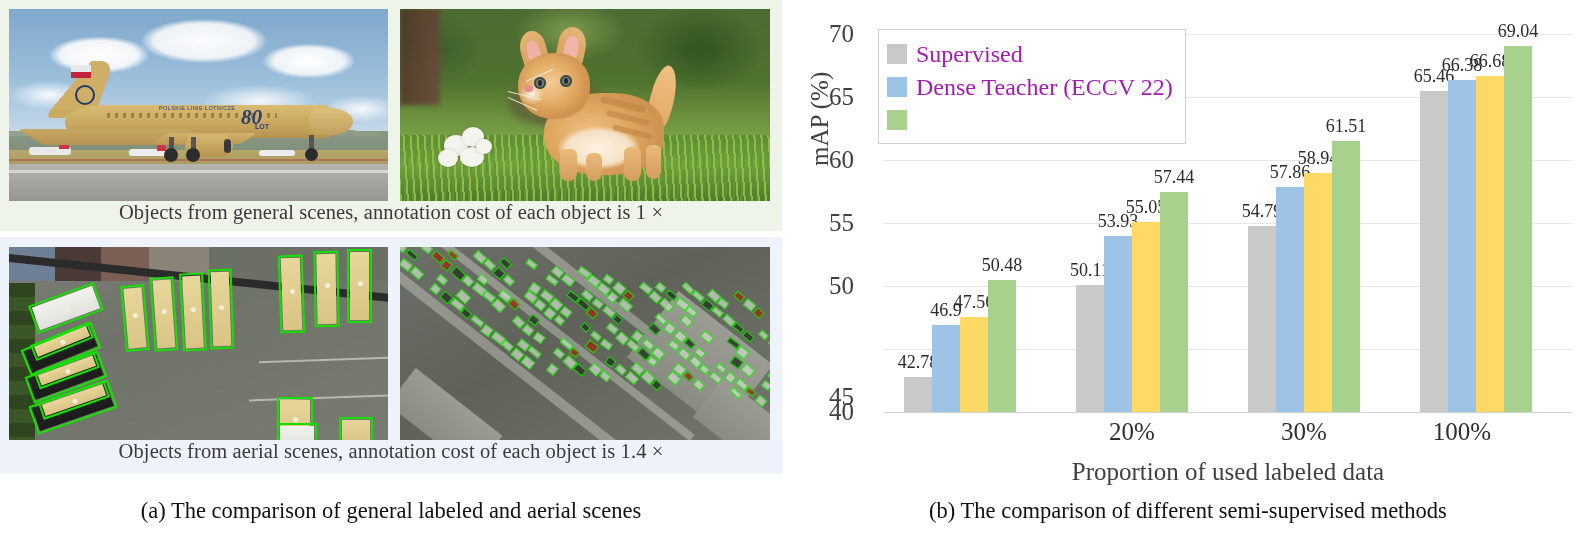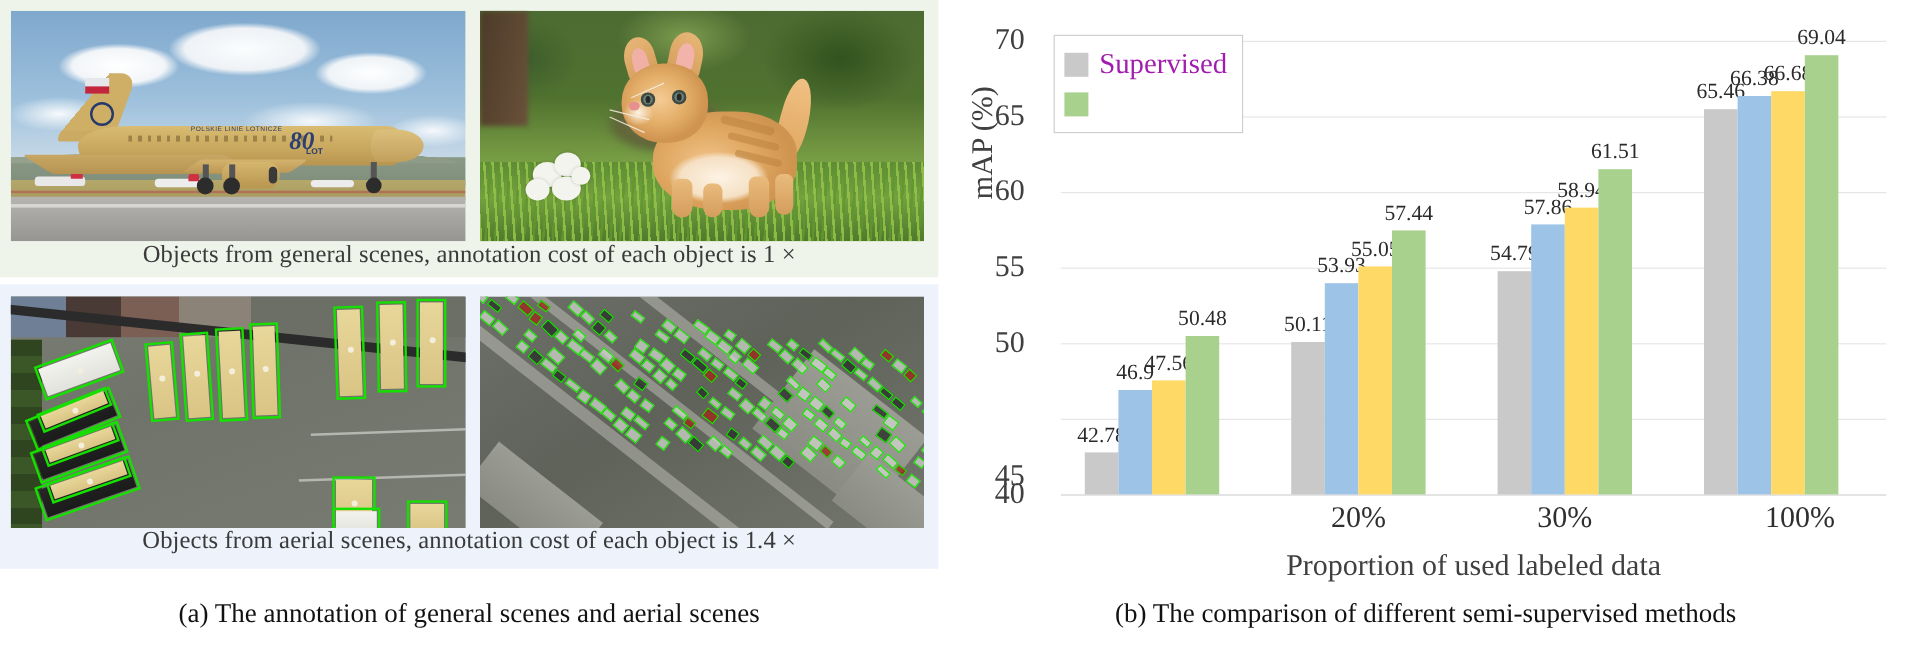--- a/index.html
+++ b/index.html
@@ -556,32 +556,36 @@
           <div class="barlabel" style="left: 422px; width: 80px; top: 81.974px;">61.51</div>
           <div class="xtick" style="left: 340px;">30%</div>
           <div class="bar" style="left: 536px; width: 28px; top: 57.204px; height: 320.796px; background: rgb(201, 201, 201);"></div>
           <div class="barlabel" style="left: 510px; width: 80px; top: 32.204px;">65.46</div>
           <div class="bar" style="left: 564px; width: 28px; top: 45.612px; height: 332.388px; background: rgb(157, 195, 230);"></div>
           <div class="barlabel" style="left: 538px; width: 80px; top: 20.612px;">66.38</div>
           <div class="bar" style="left: 592px; width: 28px; top: 41.832px; height: 336.168px; background: rgb(255, 217, 102);"></div>
           <div class="barlabel" style="left: 566px; width: 80px; top: 16.832px;">66.68</div>
           <div class="bar" style="left: 620px; width: 28px; top: 12.096px; height: 365.904px; background: rgb(169, 209, 142);"></div>
           <div class="barlabel" style="left: 594px; width: 80px; top: -12.904px;">69.04</div>
-          <div class="xtick" style="left: 536px;">100%</div>
+          <div class="xtick" style="left: 498px;">100%</div>
           <div class="ylabel">mAP (%)</div>
           <div class="xlabel">Proportion of used labeled data</div>
         </div>
       <div id="legend">
           <div class="legend-row">
             <span class="legend-swatch" style="background: rgb(201, 201, 201);"></span>
             <span class="legend-text">Supervised</span>
           </div>
           <div class="legend-row">
+            <span class="legend-swatch" style="background: rgb(157, 195, 230);"></span>
+            <span class="legend-text">Dense Teacher (ECCV 22)</span>
+          </div>
+          <div class="legend-row">
             <span class="legend-swatch" style="background: rgb(169, 209, 142);"></span>
           </div>
         </div>
     </div>
   </div>
 
-  <div class="subcaption" id="subcap-a">(a) The annotation of general scenes and aerial scenes</div>
+  <div class="subcaption" id="subcap-a">(a) The comparison of general labeled and aerial scenes</div>
   <div class="subcaption" id="subcap-b">(b) The comparison of different semi-supervised methods</div>
 
 </div>
 
 </body></html>

